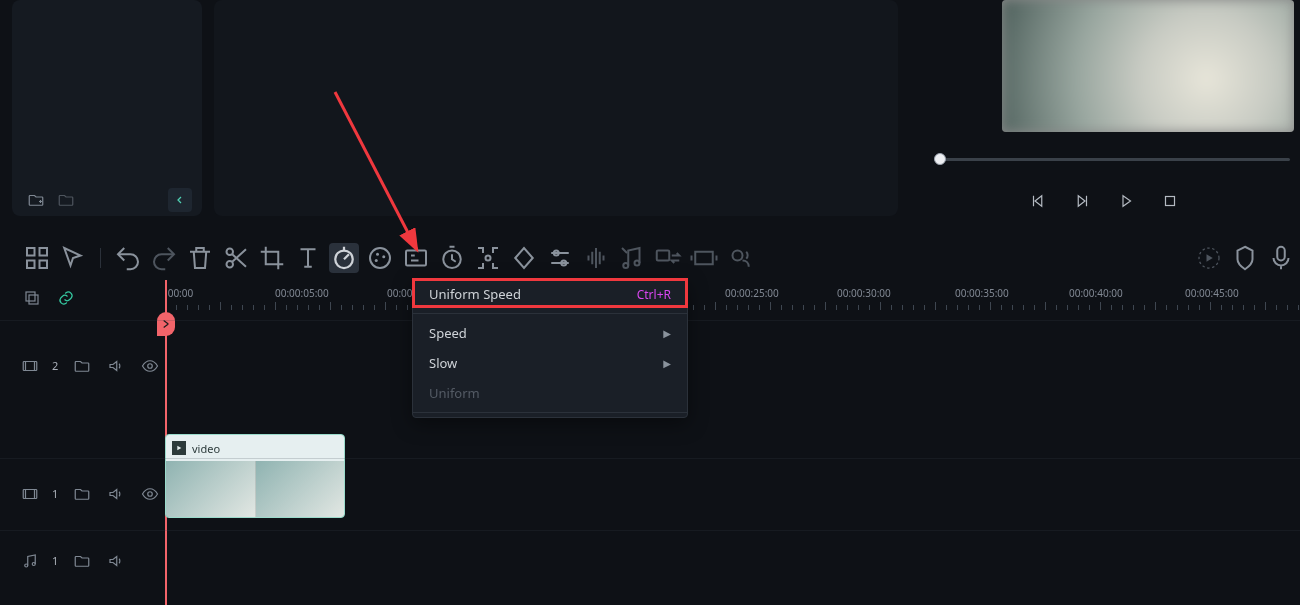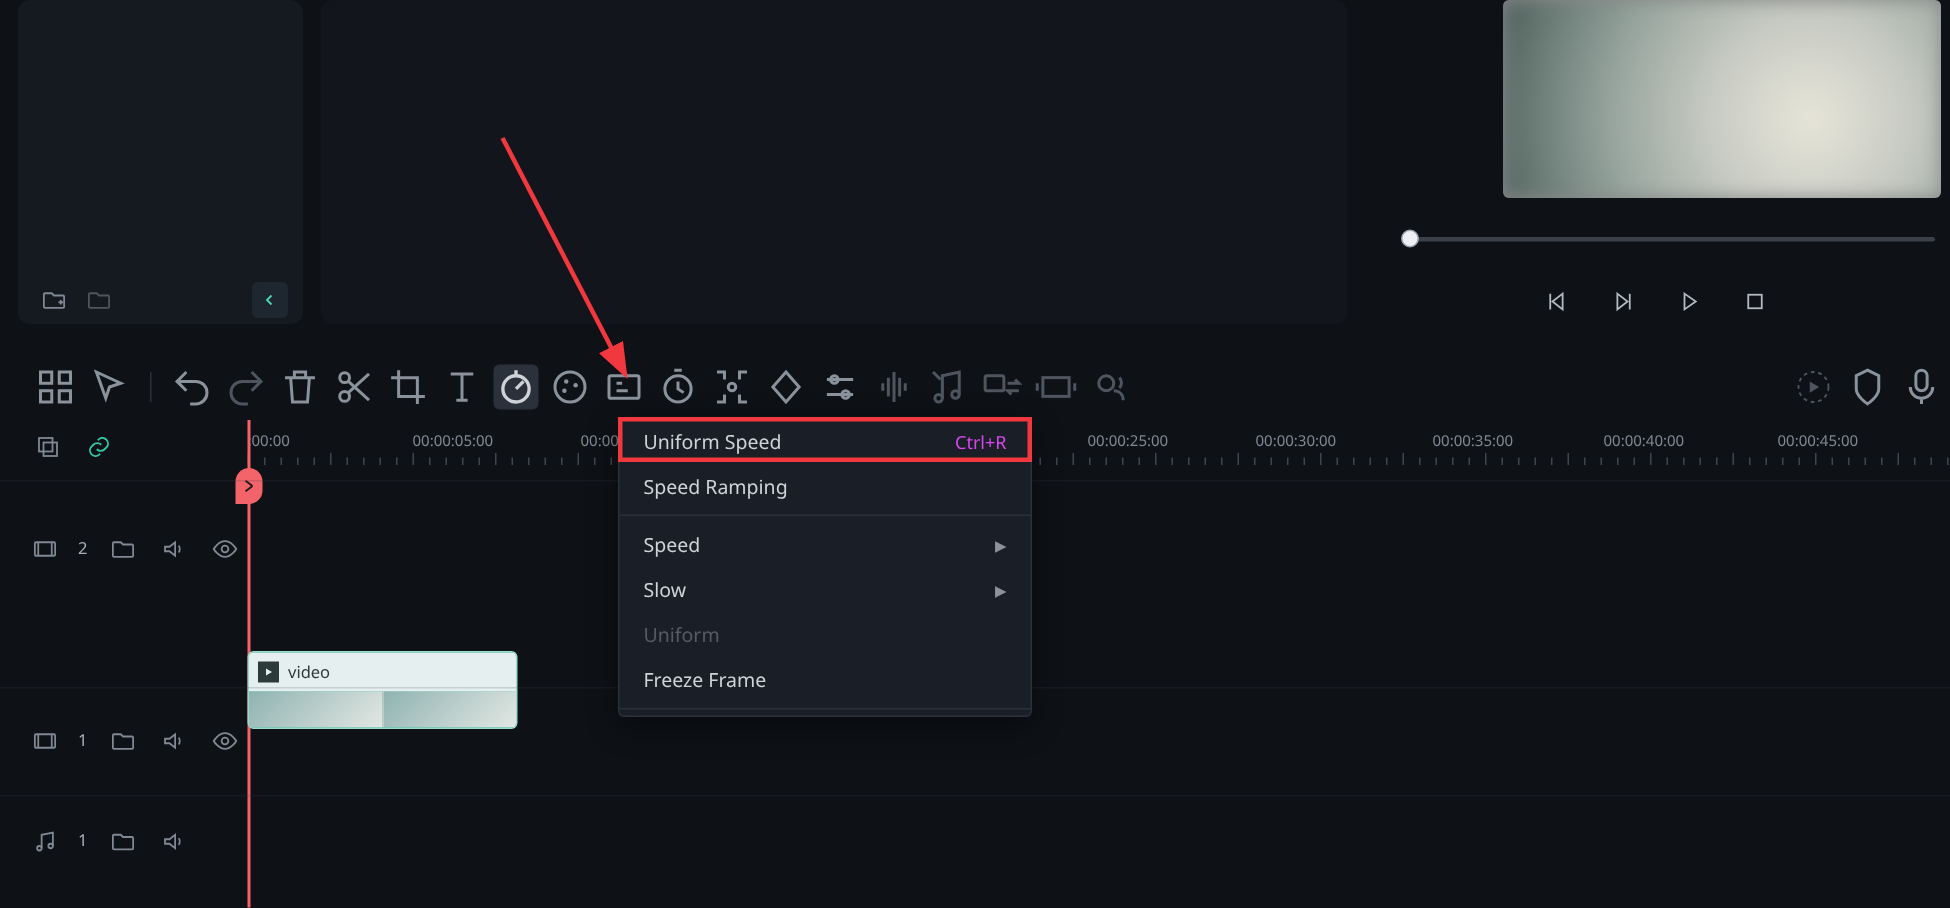--- a/index.html
+++ b/index.html
@@ -33,21 +33,21 @@
   .ruler{position:absolute;left:165px;right:0;top:4px;height:34px;}
   .ruler-label{position:absolute;top:2px;font-size:10px;color:#818893;white-space:nowrap;}
   .ruler-ticks{position:absolute;left:0;right:0;top:18px;height:14px;}
   .tick{position:absolute;top:0;width:1px;height:8px;background:#3e4650;}
   .tick.minor{height:5px;top:3px;}
   
   .tl{position:absolute;left:0;right:0;top:320px;bottom:0;}
   .track{height:66px;position:relative;border-top:1px solid rgba(60,68,78,.2);}
   .track-ctrls{position:absolute;left:20px;top:0;height:100%;display:flex;align-items:center;gap:14px;}
   .track-label{font-size:11px;color:#a9afb8;margin-left:-2px;}
-  .clip{position:absolute;left:165px;top:114px;width:180px;height:52px;background:#43b59a;border:1px solid #9adbcb;border-radius:4px;overflow:hidden;}
+  .clip{position:absolute;left:165px;top:114px;width:180px;height:84px;background:#43b59a;border:1px solid #9adbcb;border-radius:4px;overflow:hidden;}
   .clip-head{position:absolute;left:0;top:0;width:100%;height:26px;background:#e6eff0;display:flex;align-items:center;gap:6px;padding-left:6px;font-size:11px;color:#2c3a3a;}
   .clip-head .pic{width:14px;height:14px;background:#2c3a3a;display:flex;align-items:center;justify-content:center;}
   .clip-head .pic svg{width:8px;height:8px;fill:#e6eff0;}
   .clip-thumbs{position:absolute;left:0;top:26px;right:0;bottom:0;display:flex;}
   .clip-thumbs div{flex:1;background:linear-gradient(135deg,#8fb3b1,#e2e7e3);}
   .clip-thumbs div+div{border-left:1px solid rgba(0,0,0,.1);}
   .playhead{position:absolute;left:165px;top:0;width:2px;bottom:0;background:#f2646a;}
   .playhead-knob{position:absolute;left:-8px;top:32px;width:18px;height:24px;background:#f2646a;border-radius:10px 10px 10px 0;}
   .playhead-knob svg{width:14px;height:14px;margin:5px 2px;stroke:#1a1a1a;fill:none;stroke-width:2;}
   
@@ -502,37 +502,31 @@
         </span>
     </div>
   </div>
 </div>
 
 <div class="menu">
   <div class="menu-item">
     <span>Uniform Speed</span>
     <span class="shortcut">Ctrl+R</span>
   </div>
-  <div class="menu-item">
-    <span>Speed Ramping</span>
-  </div>
   <div class="menu-sep"></div>
   <div class="menu-item">
     <span>Speed</span>
     <span class="chev">▶</span>
   </div>
   <div class="menu-item">
     <span>Slow</span>
     <span class="chev">▶</span>
   </div>
   <div class="menu-item disabled">
     <span>Uniform</span>
-  </div>
-  <div class="menu-item">
-    <span>Freeze Frame</span>
   </div>
   <div class="menu-sep"></div>
 </div>
 <div class="menu-highlight"></div>
 
 <svg class="arrow" width="110" height="200">
   <defs>
       <marker id="ah" markerWidth="10" markerHeight="10" refX="7" refY="3" orient="auto">
         <path d="M0 0l8 3-8 3z" fill="#f0383e"></path>
       </marker>

